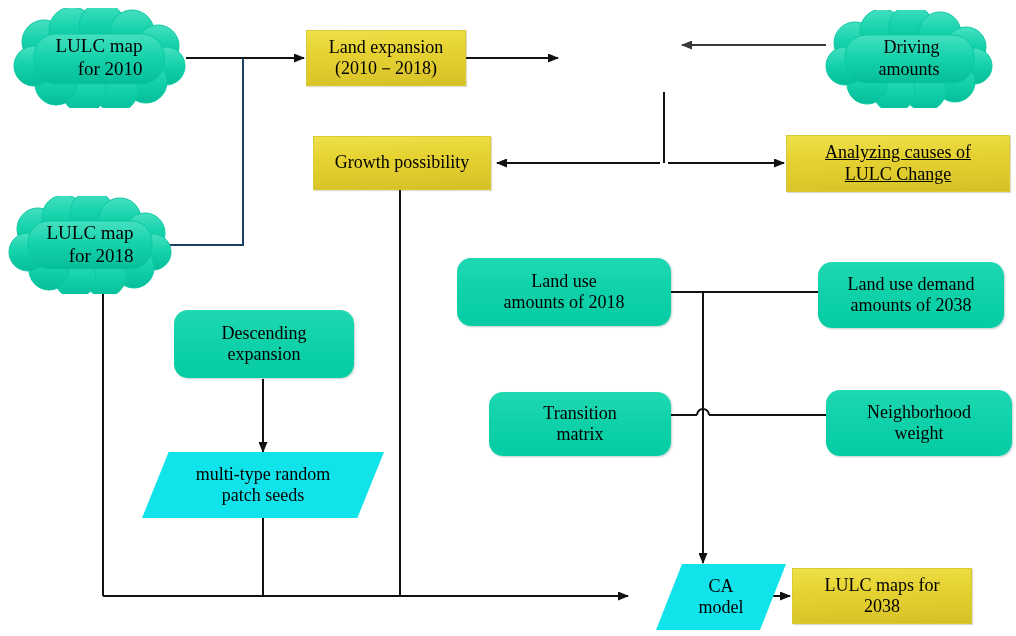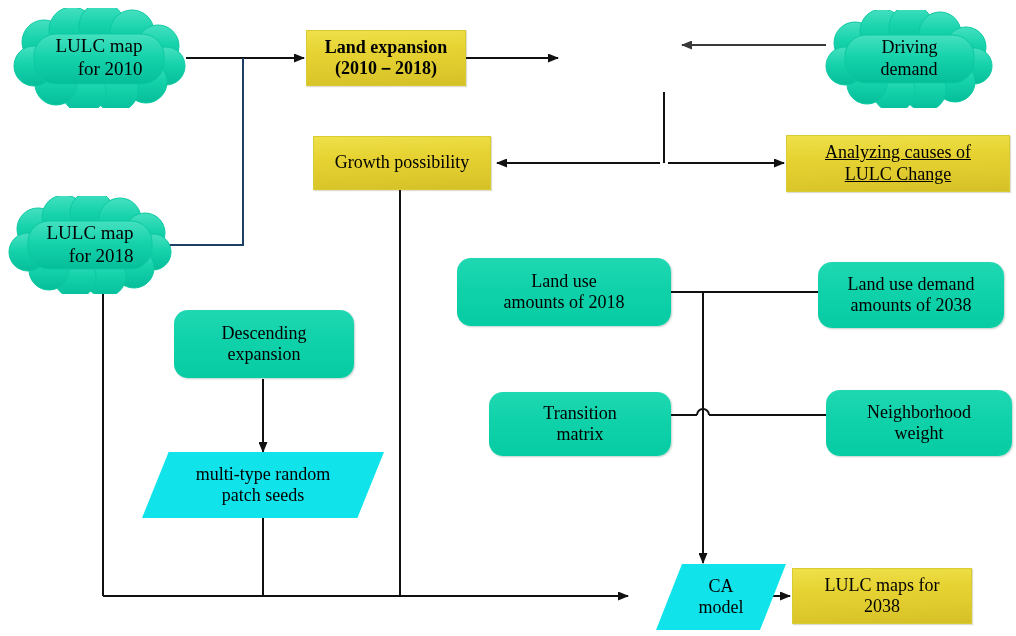--- a/index.html
+++ b/index.html
@@ -208,24 +208,24 @@
           <circle cx="152" cy="56" r="18"></circle>
         <circle cx="133" cy="72" r="20"></circle>
           <circle cx="103" cy="80" r="21"></circle>
         <circle cx="72" cy="81" r="21"></circle>
           <circle cx="45" cy="74" r="20"></circle>
         <circle cx="23" cy="56" r="19"></circle>
         <rect x="23" y="25" width="129" height="48" rx="21"></rect>
       </g>
     </svg>
     <div class="ctxt t18">Driving
-demand</div>
-  </div>
-
-  <div class="node rect-yellow t18" style="left:306px;top:30px;width:160px;height:56px;font-weight:bold;">
+amounts</div>
+  </div>
+
+  <div class="node rect-yellow t18" style="left:306px;top:30px;width:160px;height:56px;">
     <span class="lbl">Land expansion
 (2010－2018)</span>
   </div>
 
   <div class="node rect-yellow t18" style="left:313px;top:136px;width:178px;height:54px;">
     <span class="lbl">Growth possibility</span>
   </div>
 
   <div class="node rect-yellow t18" style="left:786px;top:135px;width:224px;height:57px;text-decoration:underline;">
     <span class="lbl">Analyzing causes of

